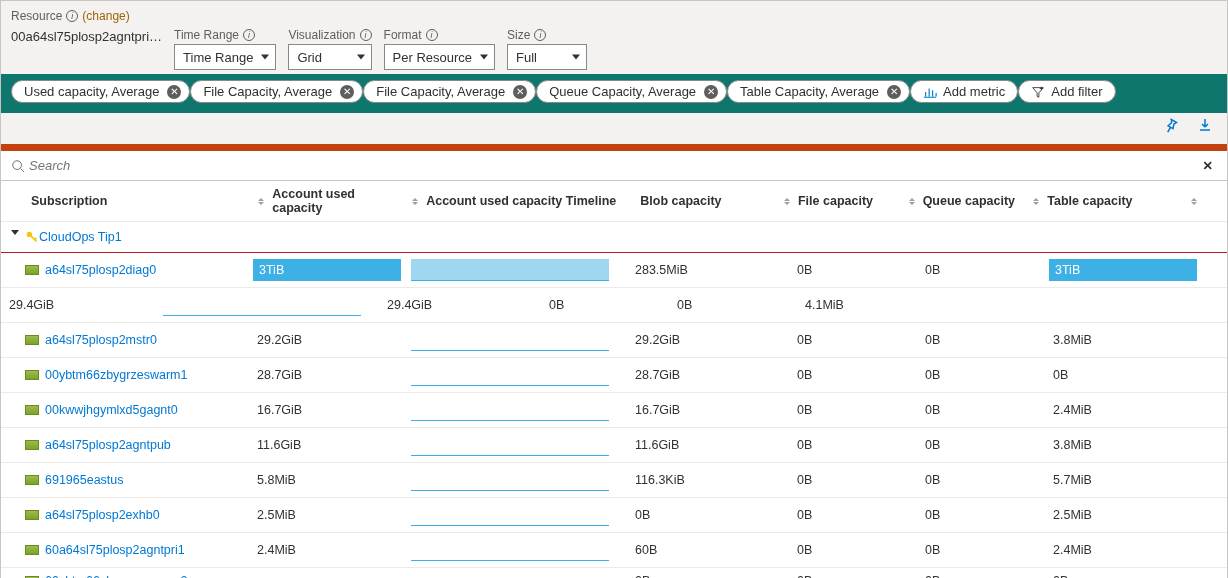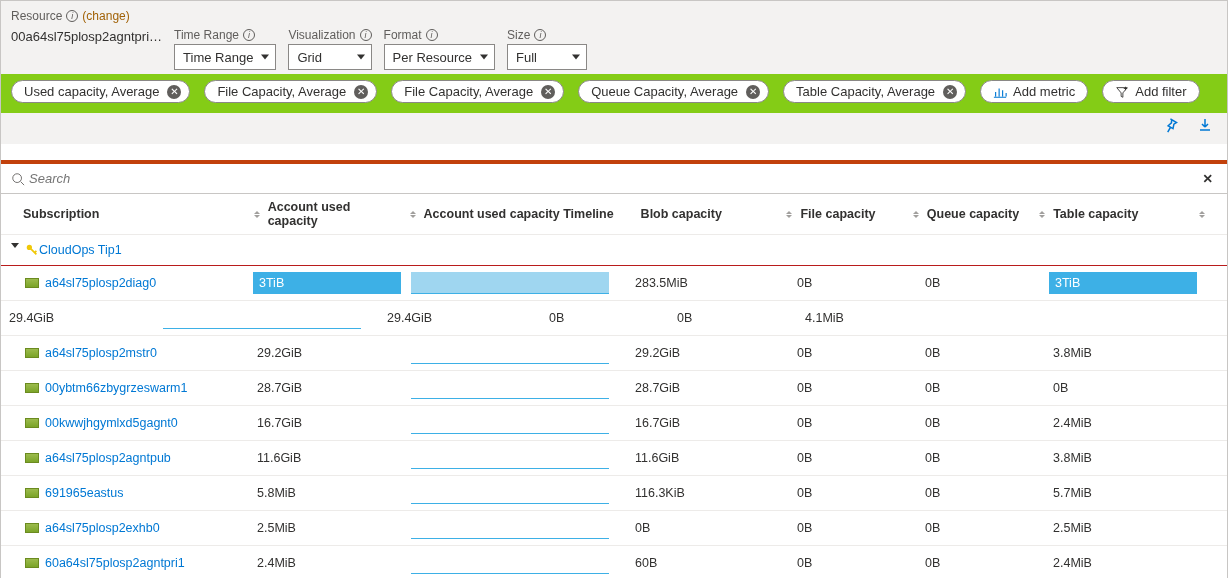--- a/index.html
+++ b/index.html
@@ -10,34 +10,34 @@
 .param-block { display:flex; flex-direction:column; gap:2px;margin-top:19px; }
 .param-label { font-size:12px; color:#605e5c; display:flex; align-items:center; gap:4px;}
 .resource-row { display:flex; flex-direction:column; gap:2px;}
 .resource-value { font-size:13px; color:#323130; padding-top:4px; max-width:160px; white-space:nowrap; overflow:hidden; text-overflow:ellipsis;}
 .change-link { color:#a16207; cursor:pointer; font-size:12px;}
 .info-icon { width:12px; height:12px; display:inline-flex; align-items:center; justify-content:center; border:1px solid #605e5c; border-radius:50%; font-size:9px; color:#605e5c; font-style:italic;}
 .dropdown { height:26px; border:1px solid #8a8886; background:#fff; padding:0 22px 0 8px; display:flex; align-items:center; position:relative; min-width:90px; font-size:13px;}
 .dropdown::after { content:""; position:absolute; right:6px; top:50%; width:0; height:0; border-left:4px solid transparent; border-right:4px solid transparent; border-top:5px solid #323130; transform:translateY(-50%);}
 .btn-outline { height:26px; border:1px solid #0078d4; color:#0078d4; background:#fff; padding:0 14px; display:flex; align-items:center; font-size:13px; cursor:pointer;}
 
-.chip-row { background:#84cc16; padding: 6px 10px 10px 10px; display:flex; gap:14px; flex-wrap:wrap; align-items:center;}
+.chip-row { background:#0f766e; padding: 6px 10px 10px 10px; display:flex; gap:0; flex-wrap:wrap; align-items:center;}
 .chip { border:1px solid #8a8886; border-radius:14px; background:#fff; padding:3px 8px 3px 12px; display:flex; align-items:center; gap:8px; font-size:13px;}
 .chip-x { width:14px; height:14px; border-radius:50%; background:#605e5c; color:#fff; display:flex; align-items:center; justify-content:center; font-size:10px; line-height:1;}
 .action-chip { border:1px solid #8a8886; border-radius:14px; background:#fff; padding:3px 12px; display:flex; align-items:center; gap:6px; font-size:13px; cursor:pointer;}
 
 .pin-row { background:#f3f2f1; display:flex; justify-content:flex-end; padding:4px 14px 8px 14px; gap:18px; }
 .pin-icon { color:#0078d4; cursor:pointer; }
 
-.search-bar { border-top:4px solid #c2410c; border-bottom:1px solid #c8c6c4; display:flex; align-items:center; padding:4px 10px;margin-top:16px; }
+.search-bar { border-top:7px solid #c2410c; border-bottom:1px solid #c8c6c4; display:flex; align-items:center; padding:4px 10px; }
 .search-bar input { flex:1; border:none; outline:none; font-size:13px; padding:3px 4px; font-style:italic; color:#605e5c;}
 .search-bar .xclose { font-weight:bold; cursor:pointer; padding:0 4px;}
 
 .grid { width:100%; }
-.grid-header { display:flex; border-bottom:1px solid #edebe9; padding:6px 18px; font-weight:600; font-size:12.5px; color:#323130;}
+.grid-header { display:flex; border-bottom:1px solid #edebe9; padding:6px 26px; font-weight:600; font-size:12.5px; color:#323130;}
 .col { display:flex; align-items:center; gap:4px; padding:0 4px; }
 .c-sub { width:248px; }
 .c-used { width:158px; }
 .c-tl { width:220px; }
 .c-blob { width:162px; }
 .c-file { width:128px; }
 .c-queue { width:128px; }
 .c-table { width:162px; }
 .sort-icon { display:inline-flex; flex-direction:column; gap:1px; }
 .sort-icon::before { content:""; width:0; height:0; border-left:3px solid transparent; border-right:3px solid transparent; border-bottom:3px solid #a19f9d;}

